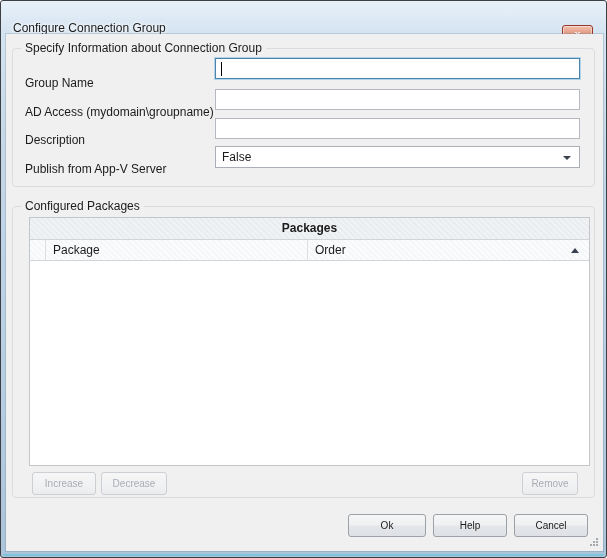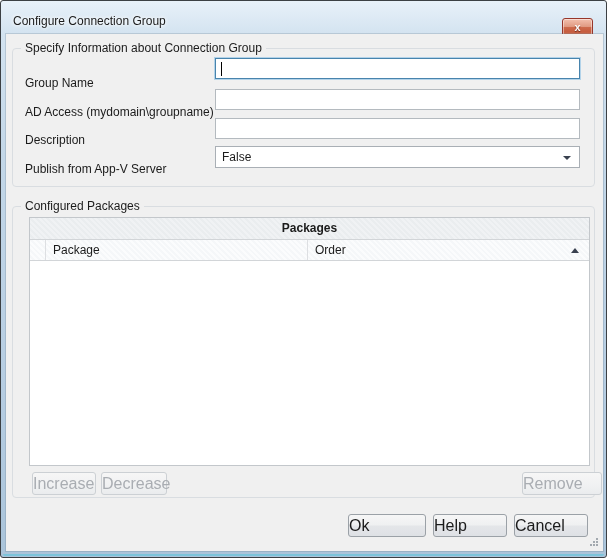--- a/index.html
+++ b/index.html
@@ -16,21 +16,21 @@
     width:607px; height:558px;
     border:1px solid #3c4044;
     border-radius:3px;
     background: linear-gradient(180deg,#e8f1f9 0%,#d3e3f0 6%,#c3d7e8 28%,#b6cde2 70%,#aac4da 100%);
     overflow:hidden;
   }
   .window::after { 
     content:""; position:absolute; left:2px; right:2px; bottom:1px; height:2px;
     background:#7cc4da; border-radius:0 0 2px 2px;
   }
-  .titlebar { position:absolute; left:0; top:4px; right:0; height:23px; }
+  .titlebar { position:absolute; left:0; top:11px; right:0; height:23px; }
   .title {
     position:absolute; left:12px; top:9px;
     text-shadow: 0 0 4px #fff, 0 0 4px #fff;
     white-space:nowrap;
   }
   .close-btn {
     position:absolute; right:13px; top:13px; width:31px; height:19px;
     border:1px solid #97362a; border-radius:3px;
     background: linear-gradient(180deg,#f3c0ae 0%,#e09a82 45%,#ce6c4e 46%,#c65c3e 75%,#d27a5e 100%);
     box-shadow: inset 0 0 0 1px rgba(255,255,255,0.45), 0 1px 0 rgba(255,255,255,0.5);
@@ -112,33 +112,33 @@
     width:0; height:0;
     border-left:4px solid transparent; border-right:4px solid transparent;
     border-bottom:5px solid #39414f;
   }
   .tbl-body { flex:1; background:#fff; }
   
   .btn {
     position:absolute; height:23px;
     border:1px solid #9ba1a7; border-radius:3px;
     background: linear-gradient(180deg,#f6f6f6 0%,#efF0f1 48%,#e4e6e9 52%,#dee1e5 100%);
-    font-family:"Liberation Sans",sans-serif; font-size:16px; color:#1b1b1b;
-    text-align:left; line-height:21px; cursor:default;
+    font-family:"Liberation Sans",sans-serif; font-size:10px; color:#1b1b1b;
+    text-align:center; line-height:21px; cursor:default;
   }
   .btn.disabled {
     color:#a9adb2;
     border-color:#ccd0d4;
     background: linear-gradient(180deg,#f6f6f6 0%,#f0f1f2 60%,#eaecee 100%);
   }
   .btn.default-border { border-color:#5f6a73; box-shadow: inset 0 0 0 1px #eaf2f8; }
   .btn-increase { left:19px;  top:265px; width:64px; }
   .btn-decrease { left:88px;  top:265px; width:66px; }
   .btn-add      { left:417px; top:265px; width:84px; }
-  .btn-remove   { left:509px; top:265px; width:80px; }
+  .btn-remove   { left:509px; top:265px; width:56px; }
   .footer {
     position:absolute; left:342px; top:480px; display:flex; gap:7px;
   }
   .footer .btn { position:static; }
   .btn-ok { width:78px; } .btn-cancel { width:74px; } .btn-help { width:74px; }
   
   .grip { position:absolute; right:4px; bottom:4px; width:9px; height:9px; }
   .grip::after {
     content:""; position:absolute; left:0; top:6px; width:2px; height:2px; background:#a3a9af;
     box-shadow: 3px -3px #a3a9af, 6px -6px #a3a9af, 3px 0 #a3a9af, 6px -3px #a3a9af, 6px 0 #a3a9af;

